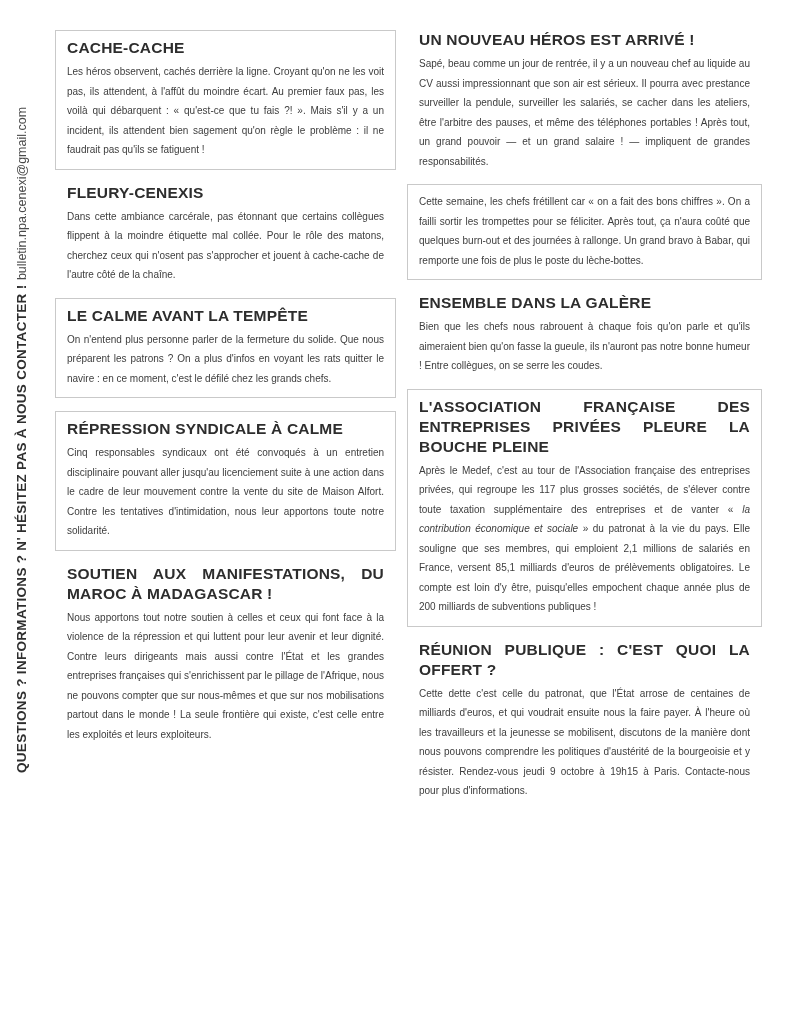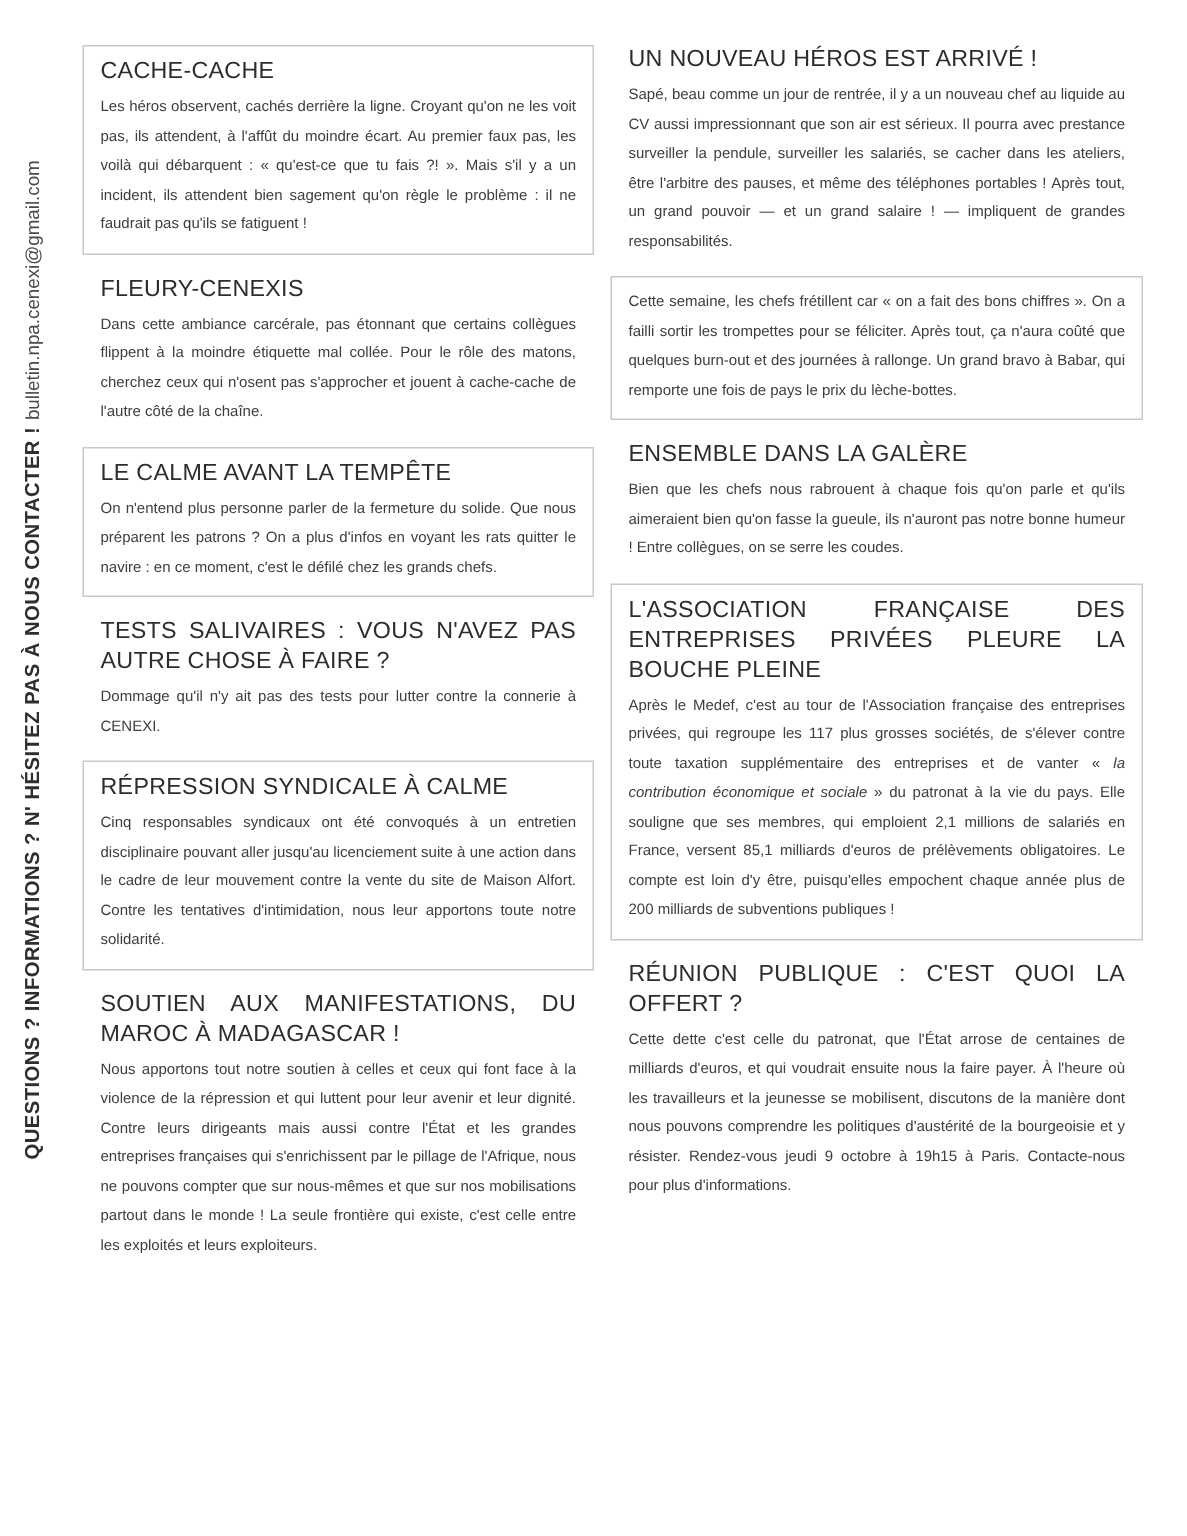--- a/index.html
+++ b/index.html
@@ -63,21 +63,21 @@
     margin-bottom: 13px;
     padding: 0 12px;
   }
   .article.boxed {
     border: 1.5px solid #c9c9c9;
     padding: 7px 11px 9px 11px;
   }
   .article-title {
     margin: 0 0 4px 0;
     font-size: 15.5px;
-    font-weight: 400;
+    font-weight: 700;
     line-height: 20px;
     letter-spacing: 0.2px;
     color: #2d2d2d;
     text-align: justify;
     text-transform: none;
   }
   .article-body {
     margin: 0;
     font-size: 10px;
     line-height: 19.5px;
@@ -103,40 +103,36 @@
           <p class="article-body">Les héros observent, cachés derrière la ligne. Croyant qu'on ne les voit pas, ils attendent, à l'affût du moindre écart. Au premier faux pas, les voilà qui débarquent : « qu'est-ce que tu fais ?! ». Mais s'il y a un incident, ils attendent bien sagement qu'on règle le problème : il ne faudrait pas qu'ils se fatiguent !</p>
         </article>
         <article class="article">
           <h2 class="article-title">FLEURY-CENEXIS</h2>
           <p class="article-body">Dans cette ambiance carcérale, pas étonnant que certains collègues flippent à la moindre étiquette mal collée. Pour le rôle des matons, cherchez ceux qui n'osent pas s'approcher et jouent à cache-cache de l'autre côté de la chaîne.</p>
         </article>
         <article class="article boxed">
           <h2 class="article-title">LE CALME AVANT LA TEMPÊTE</h2>
           <p class="article-body">On n'entend plus personne parler de la fermeture du solide. Que nous préparent les patrons ? On a plus d'infos en voyant les rats quitter le navire : en ce moment, c'est le défilé chez les grands chefs.</p>
         </article>
-        <article class="article">
-          <h2 class="article-title">TESTS SALIVAIRES : VOUS N'AVEZ PAS AUTRE CHOSE À FAIRE ?</h2>
-          <p class="article-body">Dommage qu'il n'y ait pas des tests pour lutter contre la connerie à CENEXI.</p>
-        </article>
         <article class="article boxed">
           <h2 class="article-title">RÉPRESSION SYNDICALE À CALME</h2>
           <p class="article-body">Cinq responsables syndicaux ont été convoqués à un entretien disciplinaire pouvant aller jusqu'au licenciement suite à une action dans le cadre de leur mouvement contre la vente du site de Maison Alfort. Contre les tentatives d'intimidation, nous leur apportons toute notre solidarité.</p>
         </article>
         <article class="article">
           <h2 class="article-title">SOUTIEN AUX MANIFESTATIONS, DU MAROC À MADAGASCAR !</h2>
           <p class="article-body">Nous apportons tout notre soutien à celles et ceux qui font face à la violence de la répression et qui luttent pour leur avenir et leur dignité. Contre leurs dirigeants mais aussi contre l'État et les grandes entreprises françaises qui s'enrichissent par le pillage de l'Afrique, nous ne pouvons compter que sur nous-mêmes et que sur nos mobilisations partout dans le monde ! La seule frontière qui existe, c'est celle entre les exploités et leurs exploiteurs.</p>
         </article>
       </div>
     <div class="col col-right" id="col-right">
         <article class="article">
           <h2 class="article-title">UN NOUVEAU HÉROS EST ARRIVÉ !</h2>
           <p class="article-body">Sapé, beau comme un jour de rentrée, il y a un nouveau chef au liquide au CV aussi impressionnant que son air est sérieux. Il pourra avec prestance surveiller la pendule, surveiller les salariés, se cacher dans les ateliers, être l'arbitre des pauses, et même des téléphones portables ! Après tout, un grand pouvoir — et un grand salaire ! — impliquent de grandes responsabilités.</p>
         </article>
         <article class="article boxed">
-          <p class="article-body">Cette semaine, les chefs frétillent car « on a fait des bons chiffres ». On a failli sortir les trompettes pour se féliciter. Après tout, ça n'aura coûté que quelques burn-out et des journées à rallonge. Un grand bravo à Babar, qui remporte une fois de pays le prix du lèche-bottes.</p>
+          <p class="article-body">Cette semaine, les chefs frétillent car « on a fait des bons chiffres ». On a failli sortir les trompettes pour se féliciter. Après tout, ça n'aura coûté que quelques burn-out et des journées à rallonge. Un grand bravo à Babar, qui remporte une fois de plus le poste du lèche-bottes.</p>
         </article>
         <article class="article">
           <h2 class="article-title">ENSEMBLE DANS LA GALÈRE</h2>
           <p class="article-body">Bien que les chefs nous rabrouent à chaque fois qu'on parle et qu'ils aimeraient bien qu'on fasse la gueule, ils n'auront pas notre bonne humeur ! Entre collègues, on se serre les coudes.</p>
         </article>
         <article class="article boxed">
           <h2 class="article-title">L'ASSOCIATION FRANÇAISE DES ENTREPRISES PRIVÉES PLEURE LA BOUCHE PLEINE</h2>
           <p class="article-body">Après le Medef, c'est au tour de l'Association française des entreprises privées, qui regroupe les 117 plus grosses sociétés, de s'élever contre toute taxation supplémentaire des entreprises et de vanter « <i>la contribution économique et sociale</i> » du patronat à la vie du pays. Elle souligne que ses membres, qui emploient 2,1 millions de salariés en France, versent 85,1 milliards d'euros de prélèvements obligatoires. Le compte est loin d'y être, puisqu'elles empochent chaque année plus de 200 milliards de subventions publiques !</p>
         </article>
         <article class="article">

